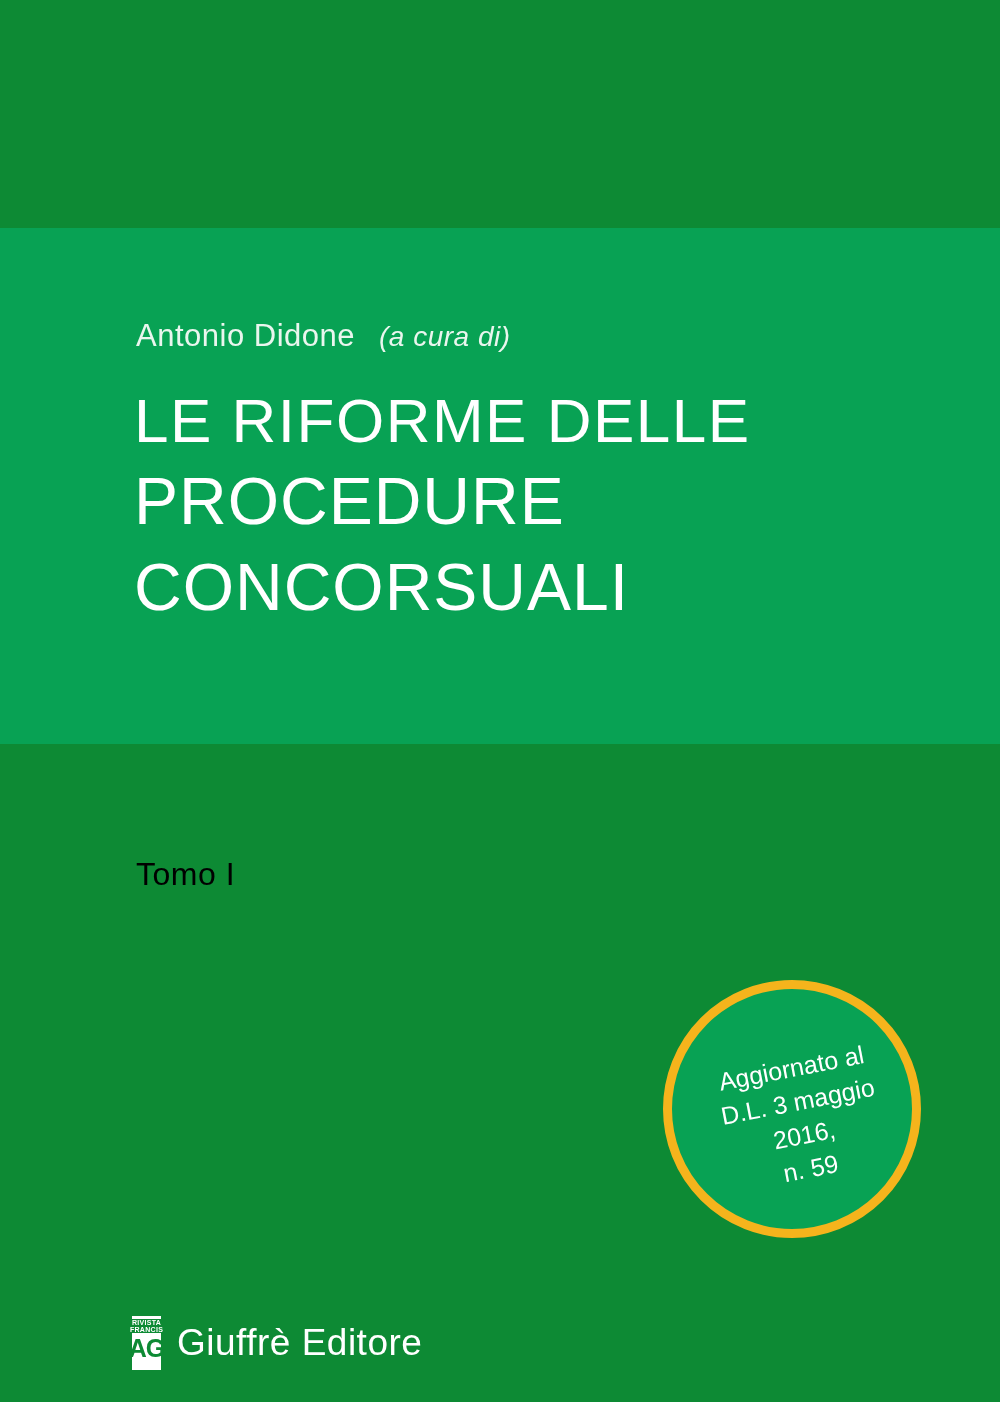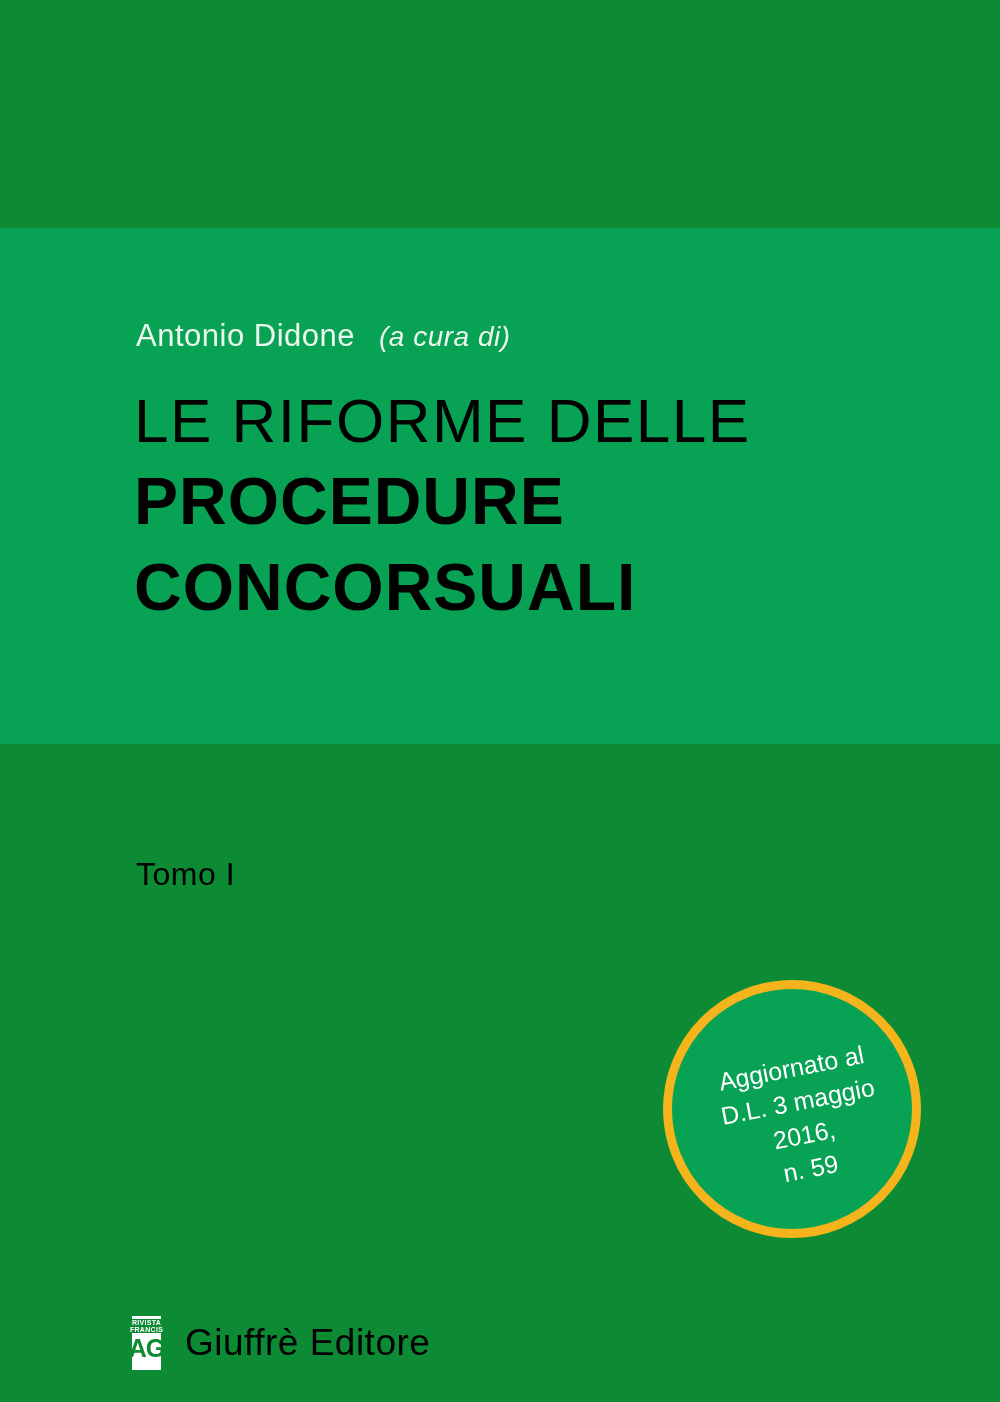--- a/index.html
+++ b/index.html
@@ -43,38 +43,38 @@
   .author-role {
     font-style: italic;
     font-size: 28px;
     margin-left: 24px;
   }
   .title-block {
     position: absolute;
     left: 134px;
     top: 384px;
     width: 800px;
-    color: #000000;
+    color: #ffffff;
   }
   .title-l1 {
     font-size: 62px;
     line-height: 74px;
     font-weight: 400;
     letter-spacing: 1.5px;
   }
   .title-l2 {
     font-size: 66px;
     line-height: 86px;
-    font-weight: 700;
+    font-weight: 400;
     letter-spacing: 1px;
   }
   .title-l3 {
     font-size: 66px;
     line-height: 86px;
-    font-weight: 700;
+    font-weight: 400;
     letter-spacing: 1px;
   }
   .tomo {
     position: absolute;
     left: 136px;
     top: 856px;
     color: #000000;
     font-size: 32px;
     letter-spacing: 0.5px;
   }
@@ -142,22 +142,22 @@
     overflow: hidden;
   }
   .logo-ag {
     color: #0d8a34;
     font-size: 25px;
     font-weight: 700;
     line-height: 30px;
     letter-spacing: -1px;
   }
   .publisher-name {
-    margin-left: 24px;
-    color: #000000;
+    margin-left: 16px;
+    color: #ffffff;
     font-size: 37px;
     letter-spacing: 0.5px;
   }
 </style>
 </head>
 <body>
 
 <div class="cover">
 
   <div class="band"></div>

